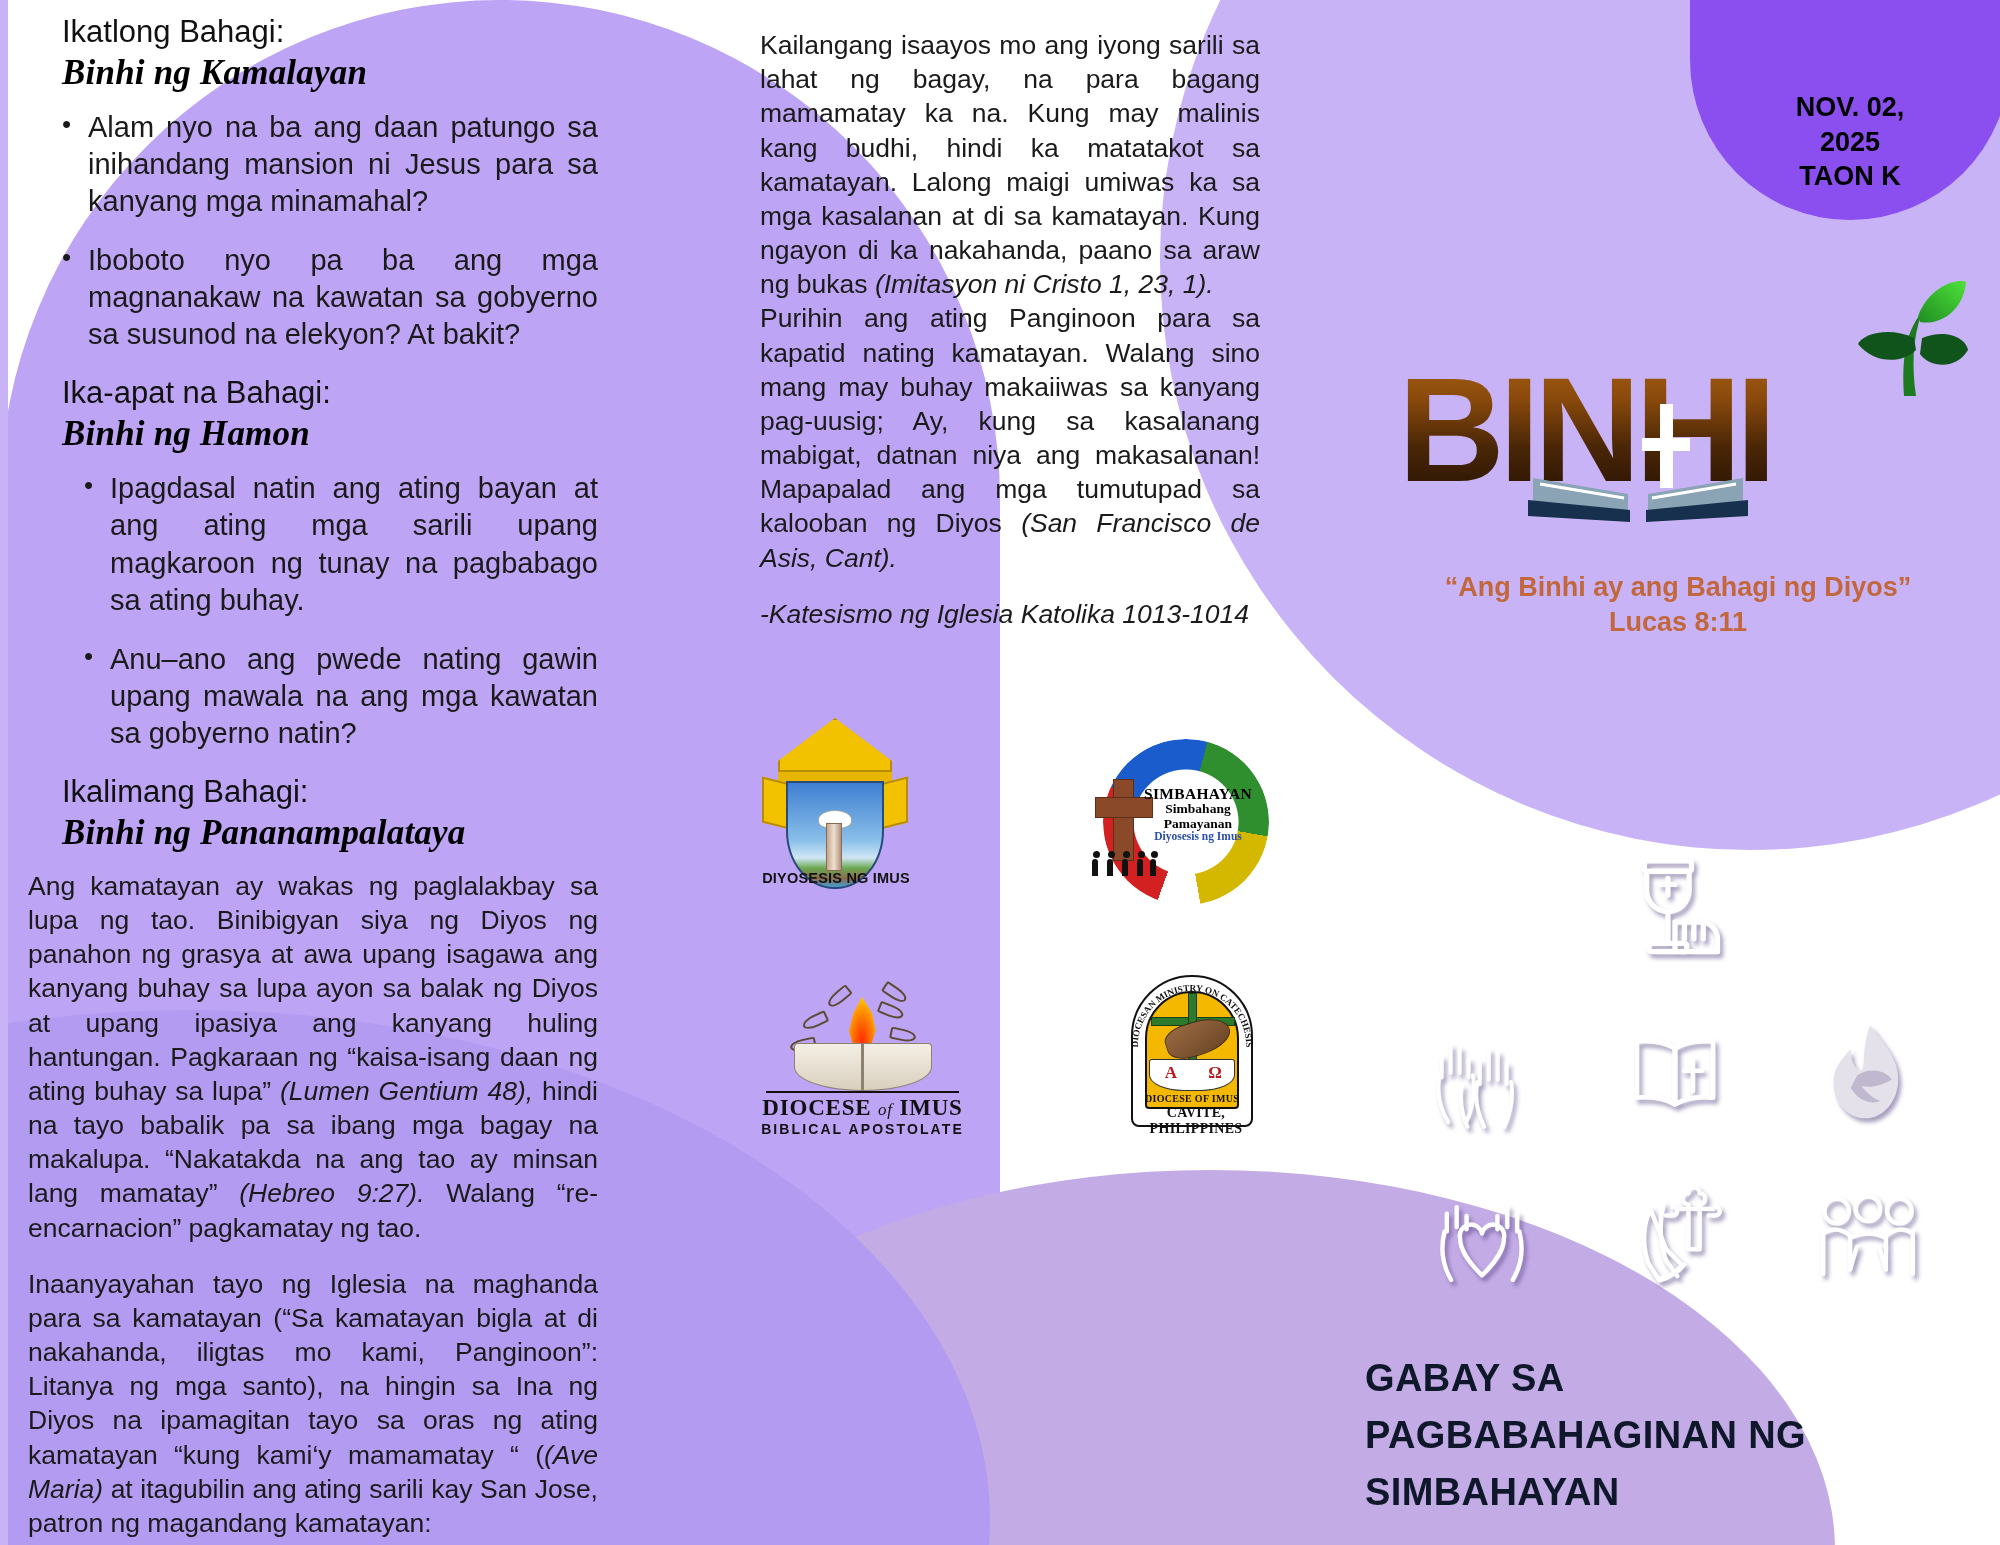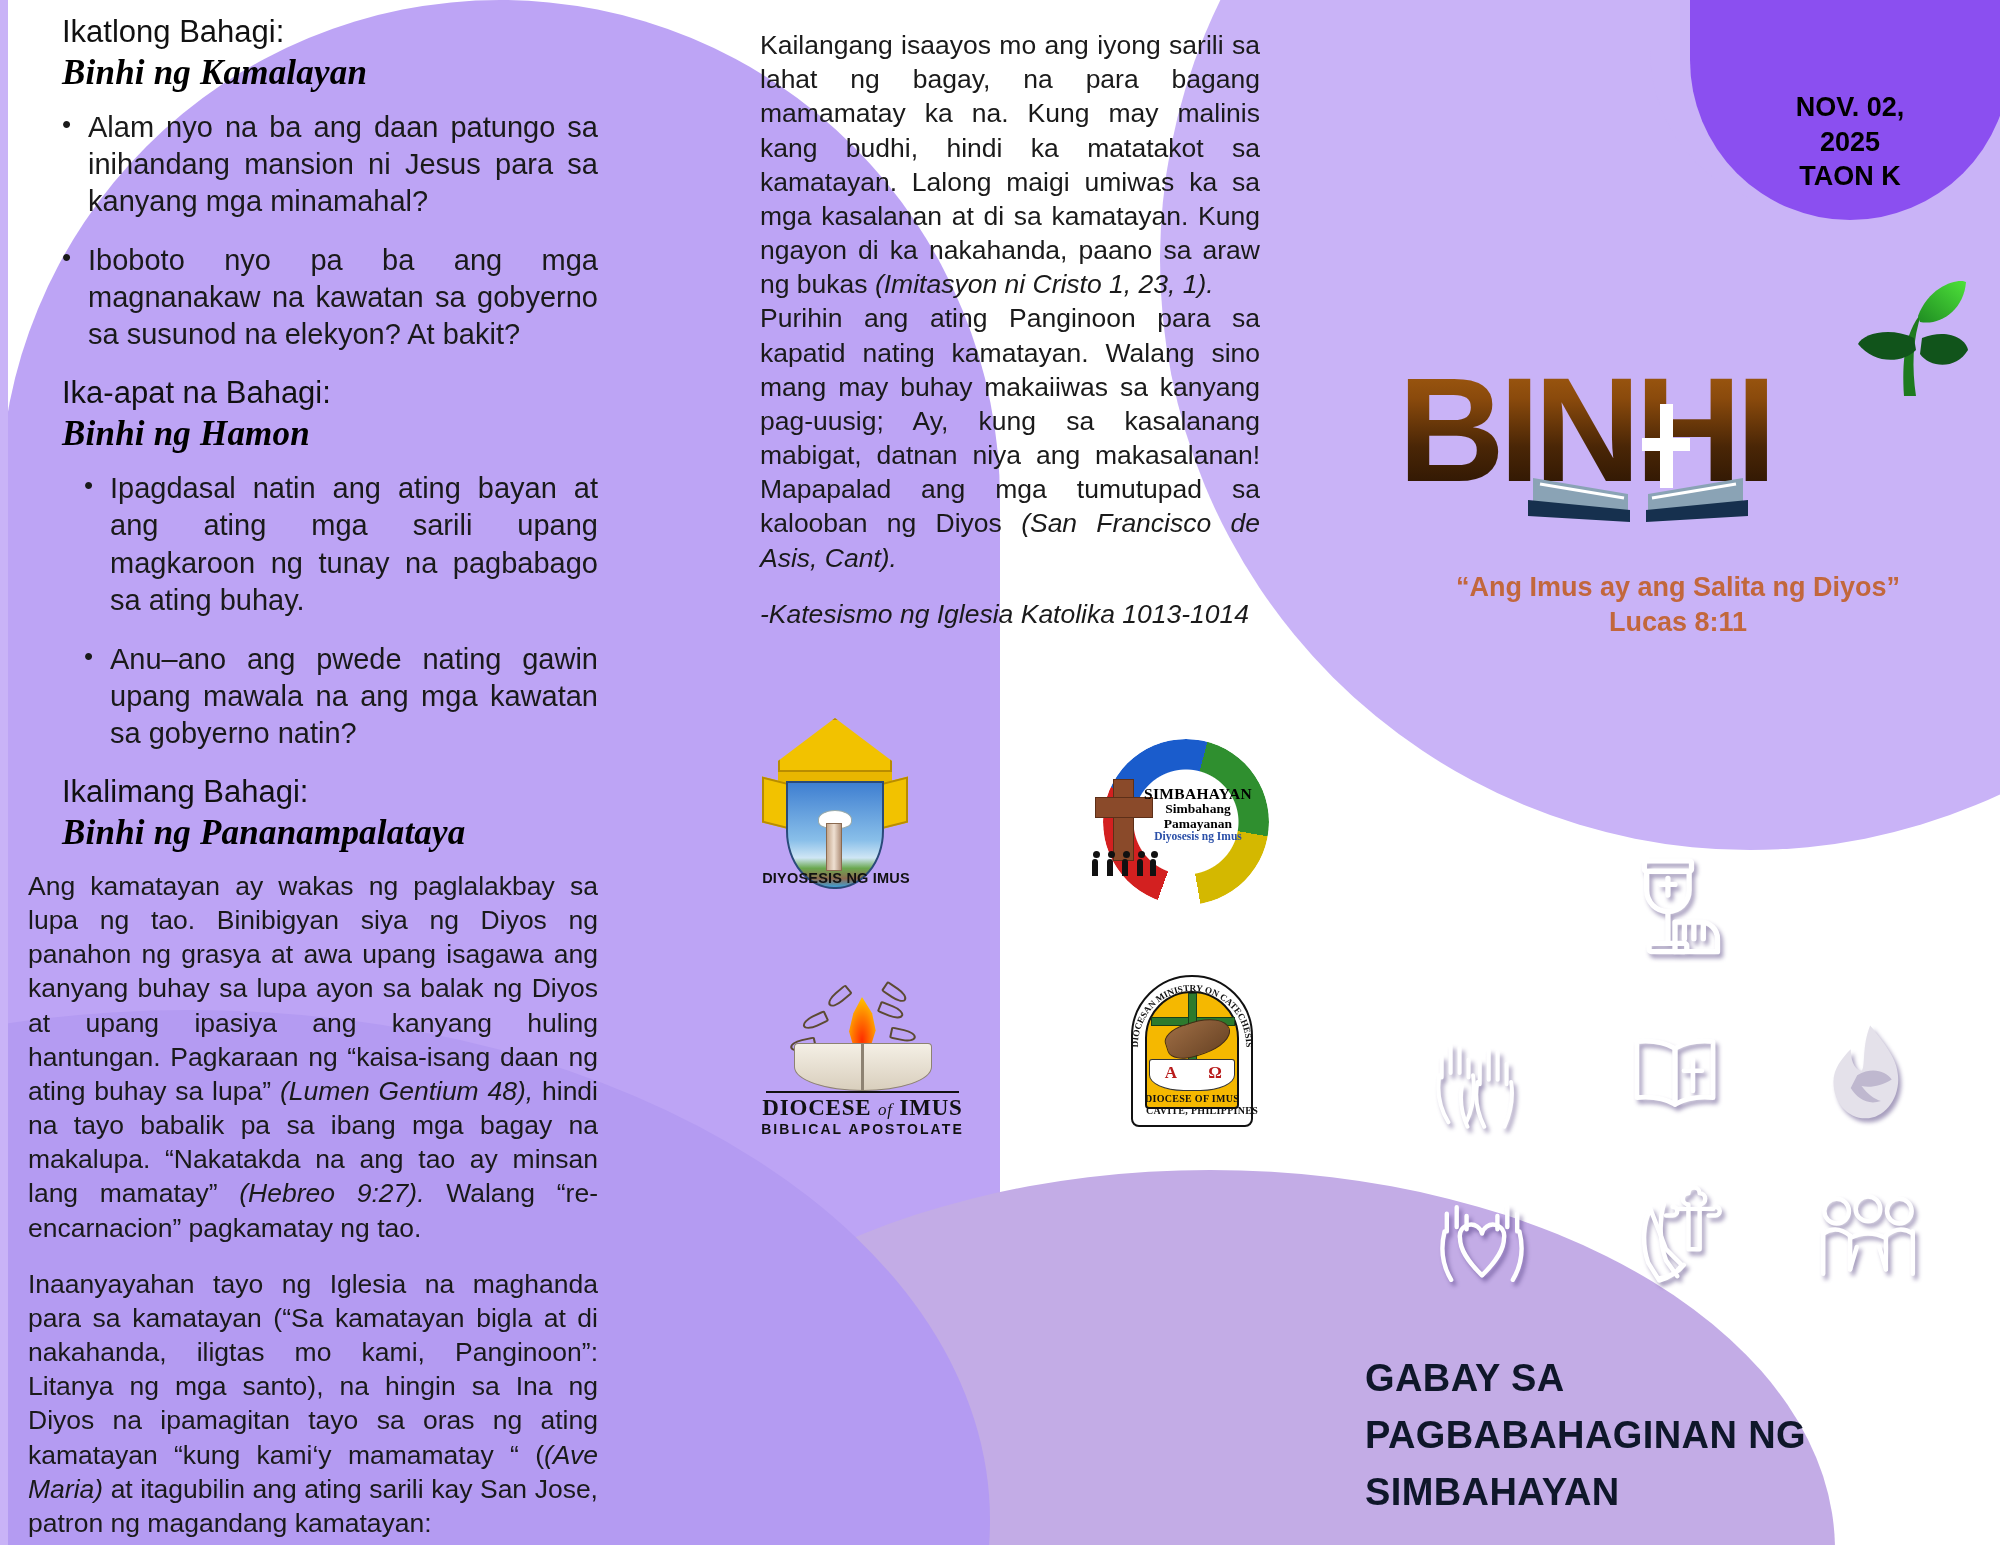--- a/index.html
+++ b/index.html
@@ -143,21 +143,21 @@
   .cat .cv{position:absolute;left:63px;top:20px;width:9px;height:80px;background:#2d7a2d;border:1.5px solid #17401a;box-sizing:border-box;}
   .cat .ch{position:absolute;left:26px;top:44px;width:84px;height:9px;background:#2d7a2d;border:1.5px solid #17401a;box-sizing:border-box;}
   .cat .horn{position:absolute;left:40px;top:48px;width:66px;height:34px;background:linear-gradient(160deg,#9a6a42,#6b4526);
     border:1.5px solid #452c16;border-radius:40% 60% 55% 45%;transform:rotate(-18deg);box-sizing:border-box;}
   .cat .pages{position:absolute;left:24px;top:86px;width:86px;height:32px;background:#fff;border:1.5px solid #333;
     border-radius:3px 3px 40% 40% / 3px 3px 16px 16px;box-sizing:border-box;}
   .cat .alpha{position:absolute;left:32px;top:90px;width:28px;text-align:center;font-size:17px;font-weight:700;color:#b81b1b;font-family:"Liberation Serif",serif;}
   .cat .omega{position:absolute;left:76px;top:90px;width:28px;text-align:center;font-size:17px;font-weight:700;color:#b81b1b;font-family:"Liberation Serif",serif;}
   .cat .arc-text{position:absolute;left:0;top:0;width:135px;height:90px;}
   .cat .c1{position:absolute;left:6px;top:120px;width:122px;text-align:center;font-size:10px;font-weight:700;color:#111;font-family:"Liberation Serif",serif;letter-spacing:.3px;}
-  .cat .c2{position:absolute;left:16px;top:132px;width:122px;text-align:center;font-size:10px;font-weight:700;color:#111;font-family:"Liberation Serif",serif;letter-spacing:.3px;}
+  .cat .c2{position:absolute;left:10px;top:132px;width:122px;text-align:center;font-size:14px;font-weight:700;color:#111;font-family:"Liberation Serif",serif;letter-spacing:.3px;}
 
   
   #binhi-logo{position:absolute;left:1388px;top:270px;width:600px;height:300px;}
   #binhi-word{
     position:absolute;left:10px;top:96px;width:580px;height:130px;
     font-family:"Liberation Sans", sans-serif;
     font-size:148px;font-weight:900;letter-spacing:-6px;line-height:128px;
     background:linear-gradient(#a05a10 0%,#8a4a0c 25%,#4a2606 62%,#2a1403 100%);
     -webkit-background-clip:text;background-clip:text;color:transparent;
     text-align:left;
@@ -334,21 +334,21 @@
         </linearGradient>
       </defs>
     </svg>
     <svg style="position:absolute;left:248px;top:130px;width:60px;height:92px;" viewBox="0 0 60 92">
       <rect x="24" y="4" width="13" height="84" fill="#fff"></rect>
       <rect x="6" y="38" width="48" height="13" fill="#fff"></rect>
     </svg>
   </div>
 
   <div id="tagline">
-    <span>“Ang Imus ay ang Salita ng Diyos”</span>
+    <span>“Ang Binhi ay ang Bahagi ng Diyos”</span>
     <span class="vs">Lucas 8:11</span>
   </div>
 
   <div id="iconpanel">
     <div class="icon-grid">
 
       <div class="irow">
         <div class="icon-cell">
           <svg width="118" height="118" viewBox="0 0 100 100" fill="none" stroke="#ffffff" stroke-width="4.5" stroke-linejoin="round" stroke-linecap="round">
             <rect x="24" y="10" width="40" height="9" rx="2"></rect>

